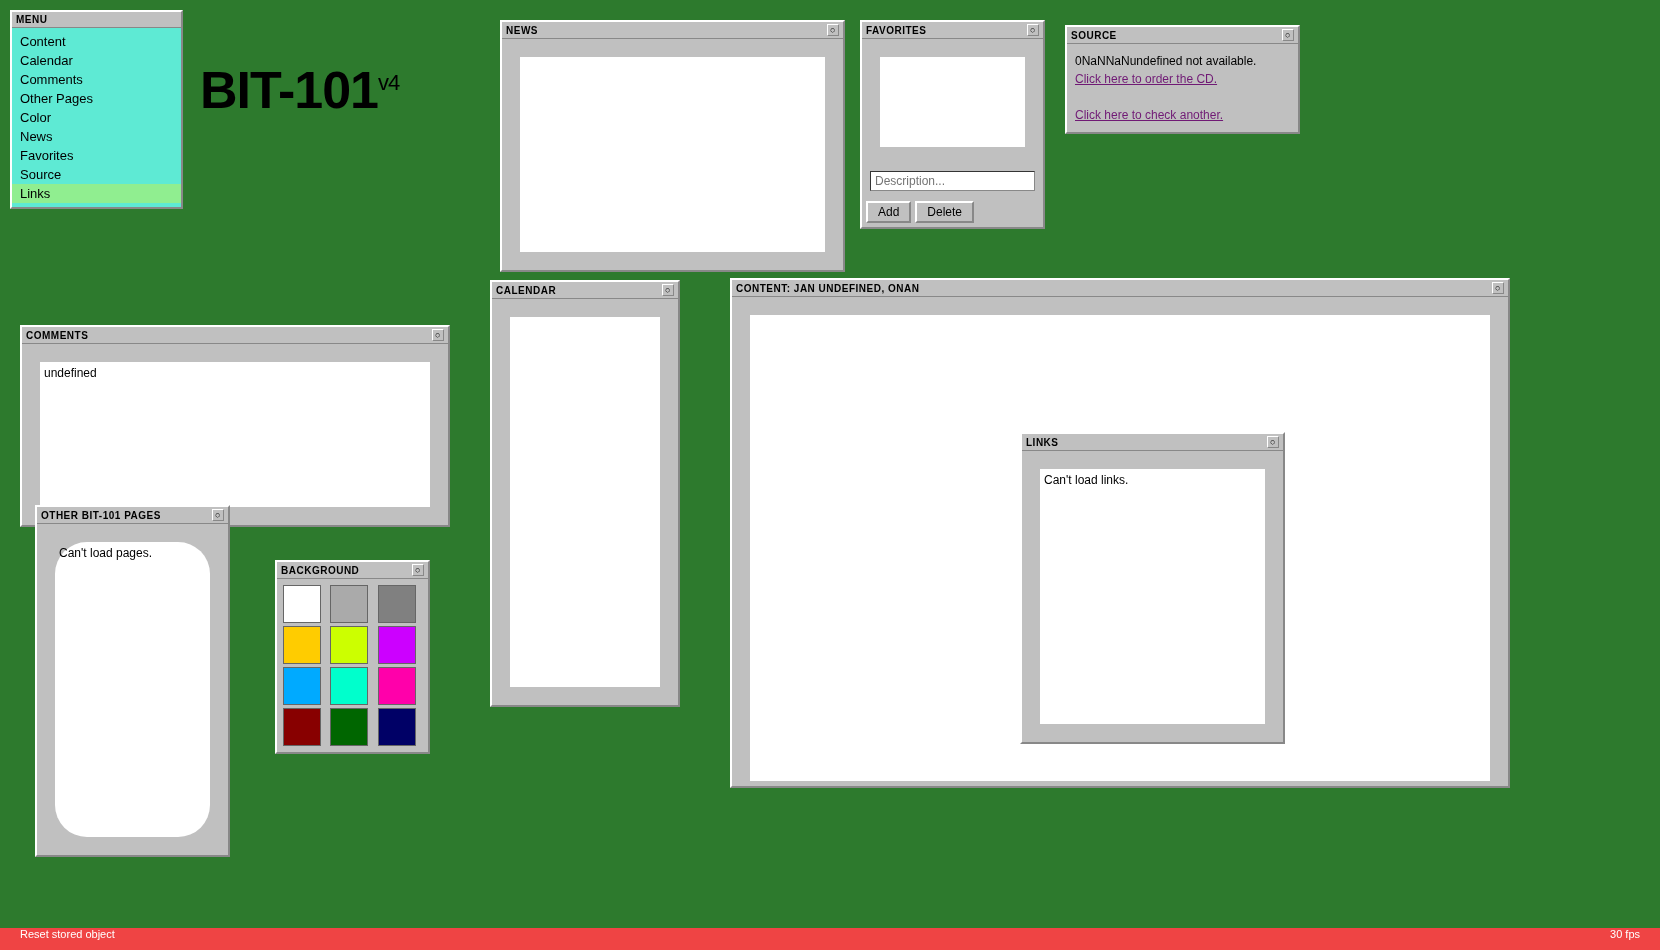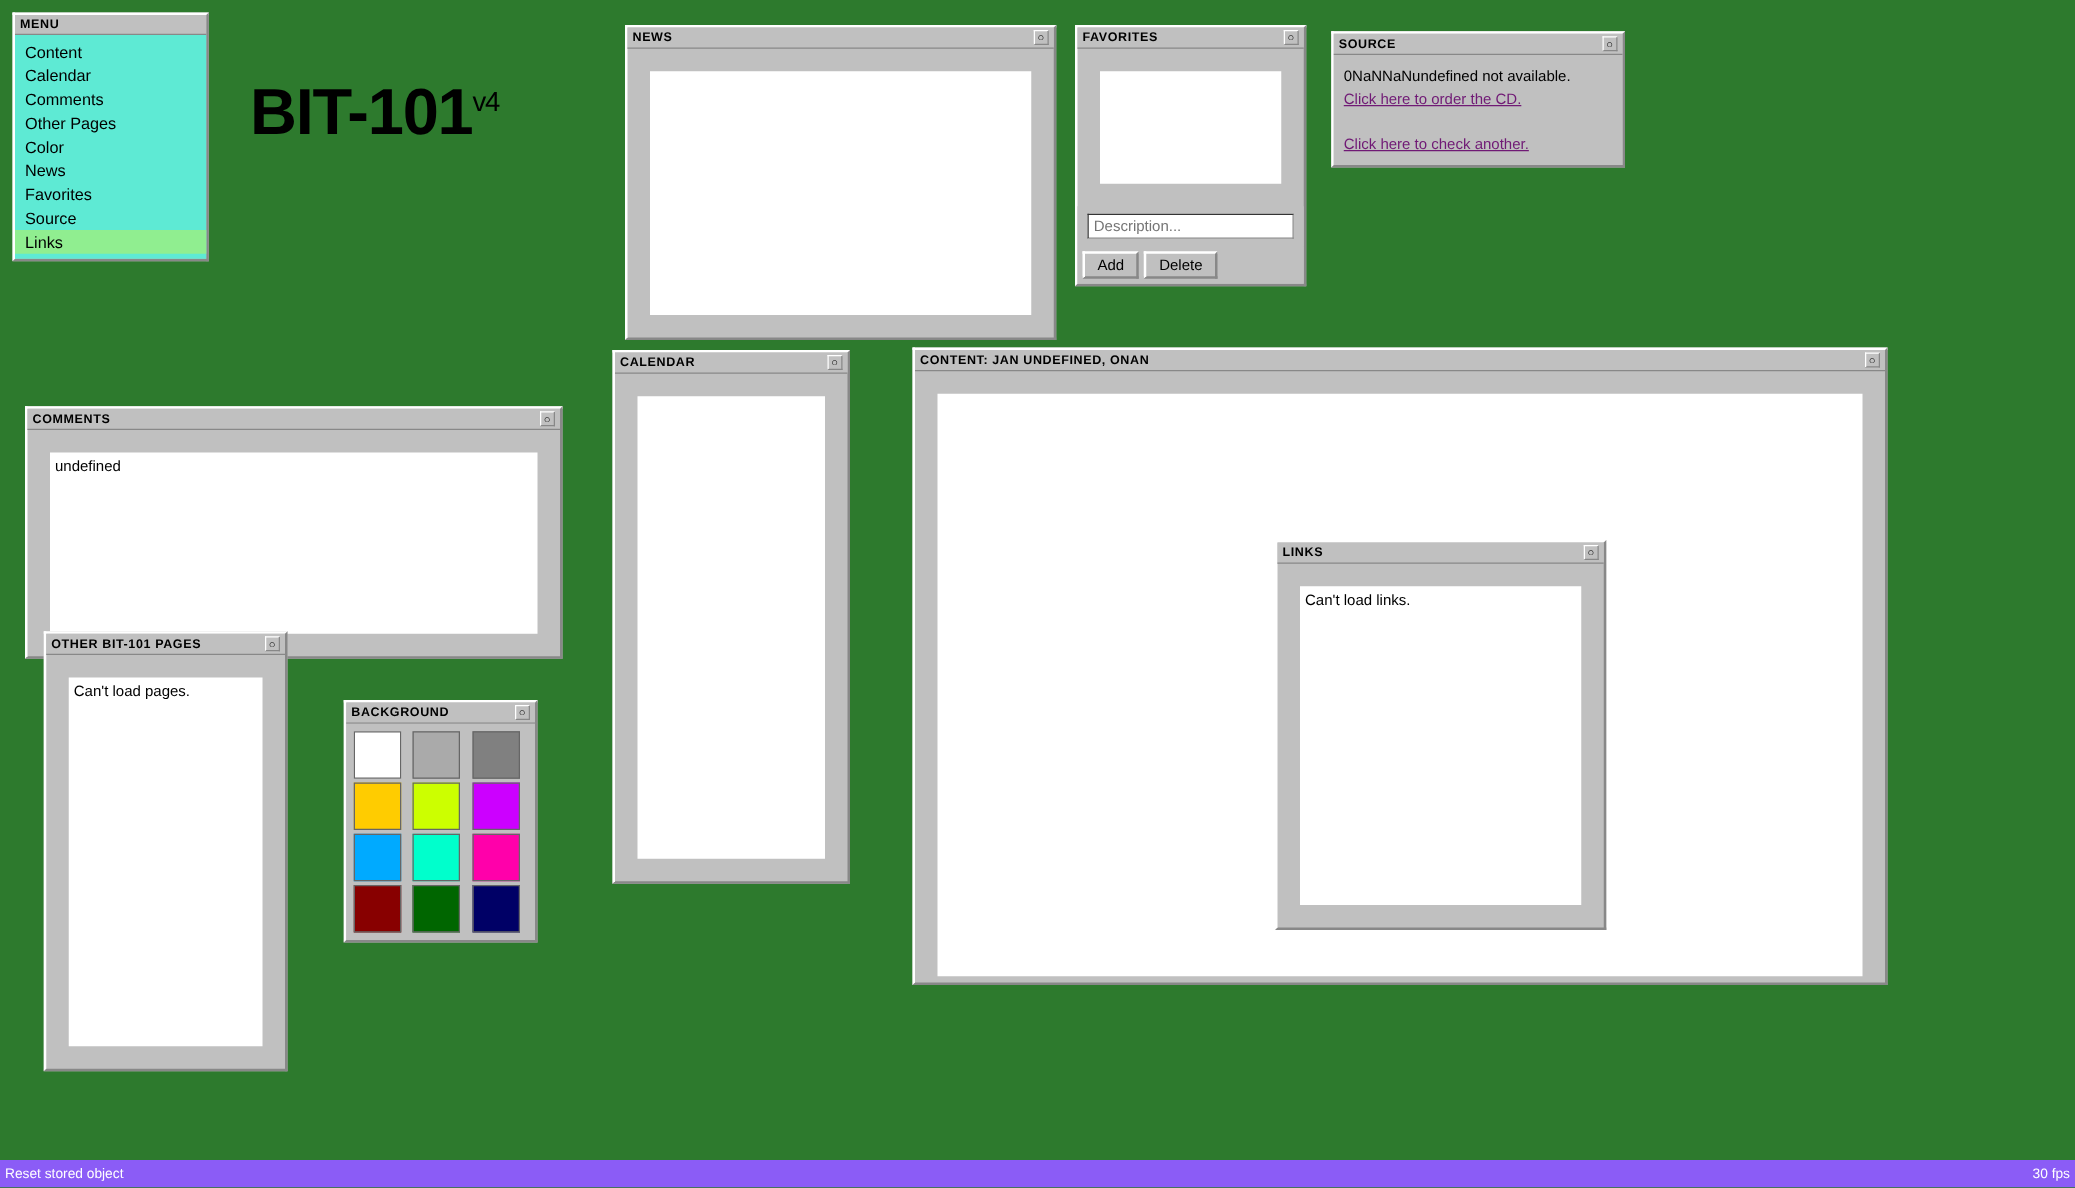--- a/index.html
+++ b/index.html
@@ -52,21 +52,21 @@
 
     .panel-content {
       background: #fff;
       margin: 18px;
     }
 
     
     #menu-panel {
       left: 10px;
       top: 10px;
-      width: 157px;
+      width: 173px;
     }
 
     #menu-panel .menu-list {
       background: #5eead4;
       padding: 4px 0;
     }
 
     .menu-item {
       padding: 2px 8px;
       cursor: pointer;
@@ -253,25 +253,24 @@
       font-size: 12px;
     }
 
     
     #status-bar {
       position: absolute;
       bottom: 0;
       left: 0;
       right: 0;
       height: 22px;
-      background: #8b5cf6;
+      background: #ef4444;
       display: flex;
-      align-items: center;
       justify-content: space-between;
-      padding: 0 4px;
+      padding: 0 20px;
       font-size: 11px;
       color: #fff;
     }
   </style>
 </head>
 <body>
 
 <div class="panel" id="menu-panel">
   <div class="panel-titlebar">
     <span>MENU</span>
@@ -345,21 +344,21 @@
     <div class="panel-close">○</div>
   </div>
   <div class="panel-content"></div>
 </div>
 
 <div class="panel" id="other-pages-panel">
   <div class="panel-titlebar">
     <span>OTHER BIT-101 PAGES</span>
     <div class="panel-close">○</div>
   </div>
-  <div class="panel-content" style="padding:4px;">
+  <div class="panel-content" style="padding:4px;border-radius:32px;">
     <span>Can't load pages.</span>
   </div>
 </div>
 
 <div class="panel" id="background-panel">
   <div class="panel-titlebar">
     <span>BACKGROUND</span>
     <div class="panel-close">○</div>
   </div>
   <div class="color-grid">

